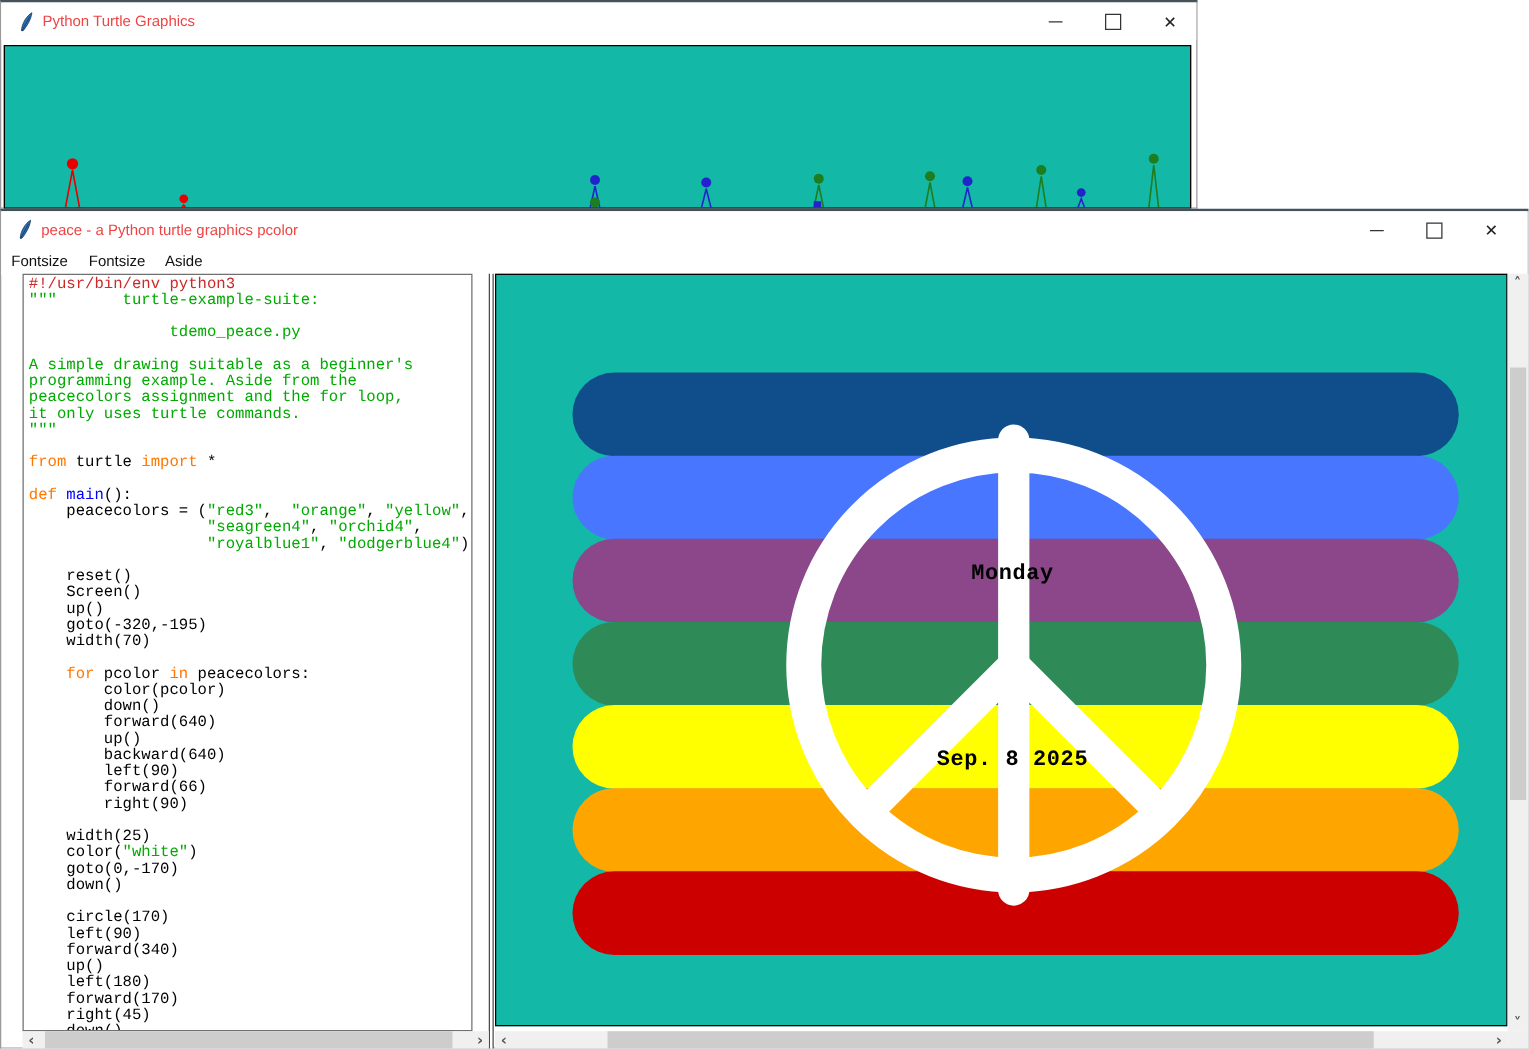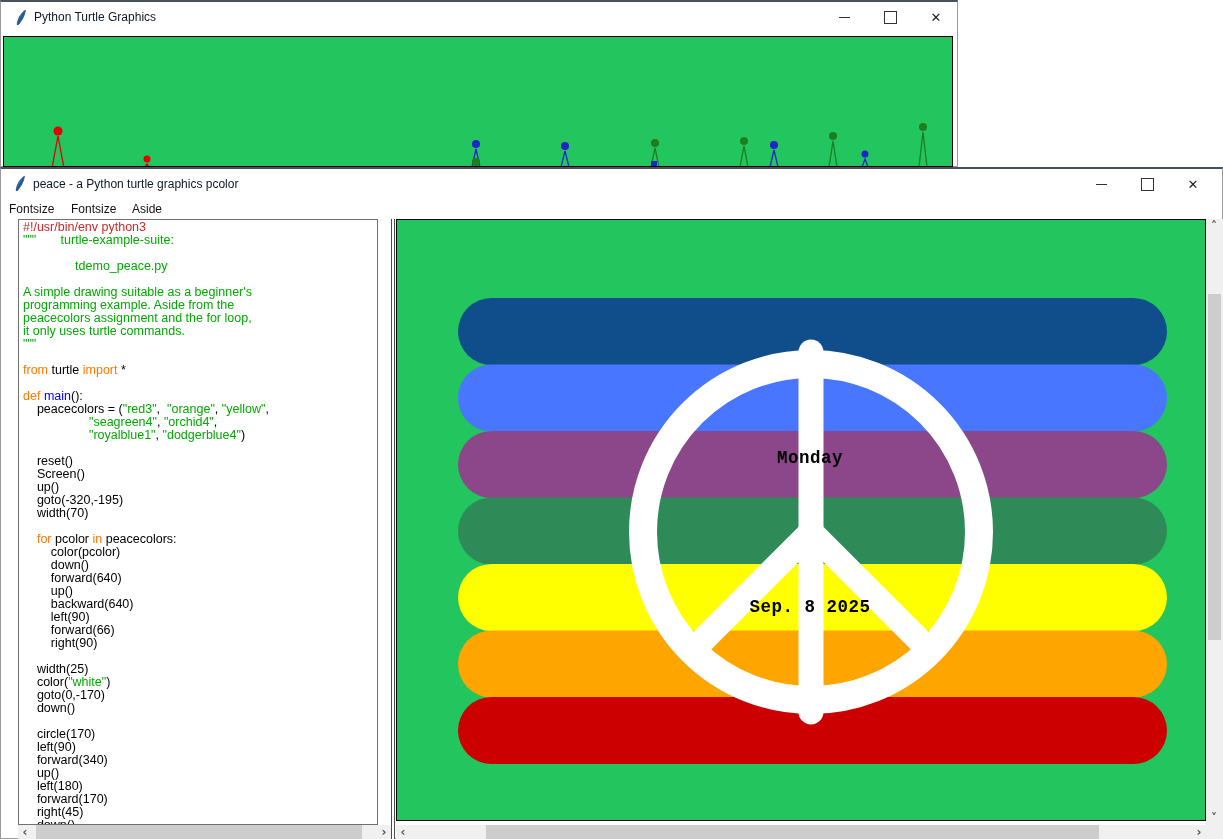--- a/index.html
+++ b/index.html
@@ -2,35 +2,35 @@
 <html><head>
 <meta charset="utf-8">
 <style>
   html,body{margin:0;padding:0;background:#ffffff;}
   #page{position:relative;width:1223px;height:839px;background:#ffffff;overflow:hidden;
         font-family:"Liberation Sans",sans-serif;}
   .window{position:absolute;background:#ffffff;box-sizing:border-box;}
   #bg-window{left:0;top:0;width:958px;height:167px;border:1px solid #9a9a9a;border-top:2px solid #44525c;}
   #peace-window{left:0;top:167px;width:1223px;height:672px;border:1px solid #9a9a9a;border-top:2px solid #44525c;}
   .titlebar{position:absolute;left:0;right:0;top:0;height:30px;background:#ffffff;}
-  .title-text{position:absolute;left:33px;top:8px;font-size:12px;color:#0f172a;}
+  .title-text{position:absolute;left:33px;top:8px;font-size:12px;color:#ef4444;}
   .feather{position:absolute;left:13px;top:7px;width:14px;height:17px;}
   .win-controls{position:absolute;top:0;height:30px;}
   .wbtn{position:absolute;top:0;width:30px;height:30px;display:flex;align-items:center;justify-content:center;}
   .min-shape{width:11px;height:1px;background:#333;}
   .max-shape{width:11px;height:11px;border:1px solid #333;}
   .close-glyph{font-size:13px;color:#222;line-height:1;}
   .menubar{position:absolute;left:0;right:0;top:30px;height:21px;background:#ffffff;}
   .menu-item{position:absolute;top:3px;font-size:12px;color:#111;}
-  .canvas{position:absolute;background:#22c55e;border:1px solid #000;box-sizing:border-box;overflow:hidden;}
+  .canvas{position:absolute;background:#14b8a6;border:1px solid #000;box-sizing:border-box;overflow:hidden;}
   #bg-canvas{left:2px;top:34px;width:950px;height:131px;}
   #code-pane{position:absolute;left:17px;top:50px;width:360px;height:606px;background:#fff;
              border:1px solid #707070;box-sizing:border-box;overflow:hidden;}
   .code-text{position:absolute;left:4px;top:1px;white-space:pre;
-             font-family:Liberation Sans, sans-serif;
+             font-family:Liberation Mono, monospace;
              font-size:12.5px;line-height:13px;color:#000;}
   #sash{position:absolute;left:390px;top:50px;width:4px;height:620px;background:#fff;
         border-left:1px solid #4a4a4a;border-right:1px solid #4a4a4a;box-sizing:border-box;}
   #right-canvas{left:395px;top:50px;width:810px;height:602px;}
   .scrollbar{position:absolute;background:#f0f0f0;box-sizing:border-box;}
   .sb-h{height:14px;}
   .sb-arrow{position:absolute;width:14px;height:14px;display:flex;align-items:center;justify-content:center;
             color:#555;font-size:12px;font-weight:bold;font-family:"DejaVu Sans",sans-serif;}
   .sb-thumb{position:absolute;background:#cdcdcd;}
   #vscroll{left:1205px;top:50px;width:17px;height:606px;}

